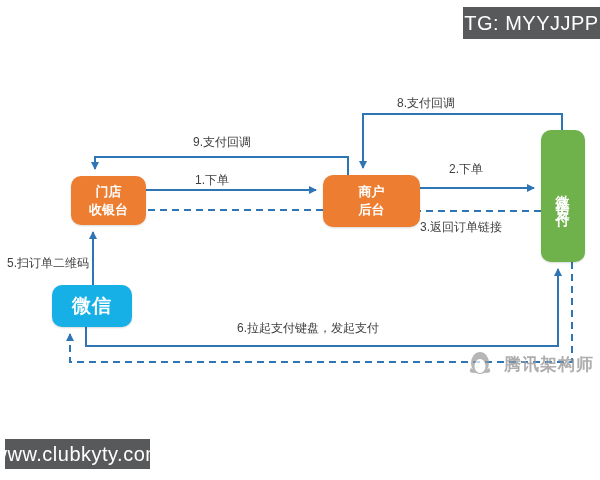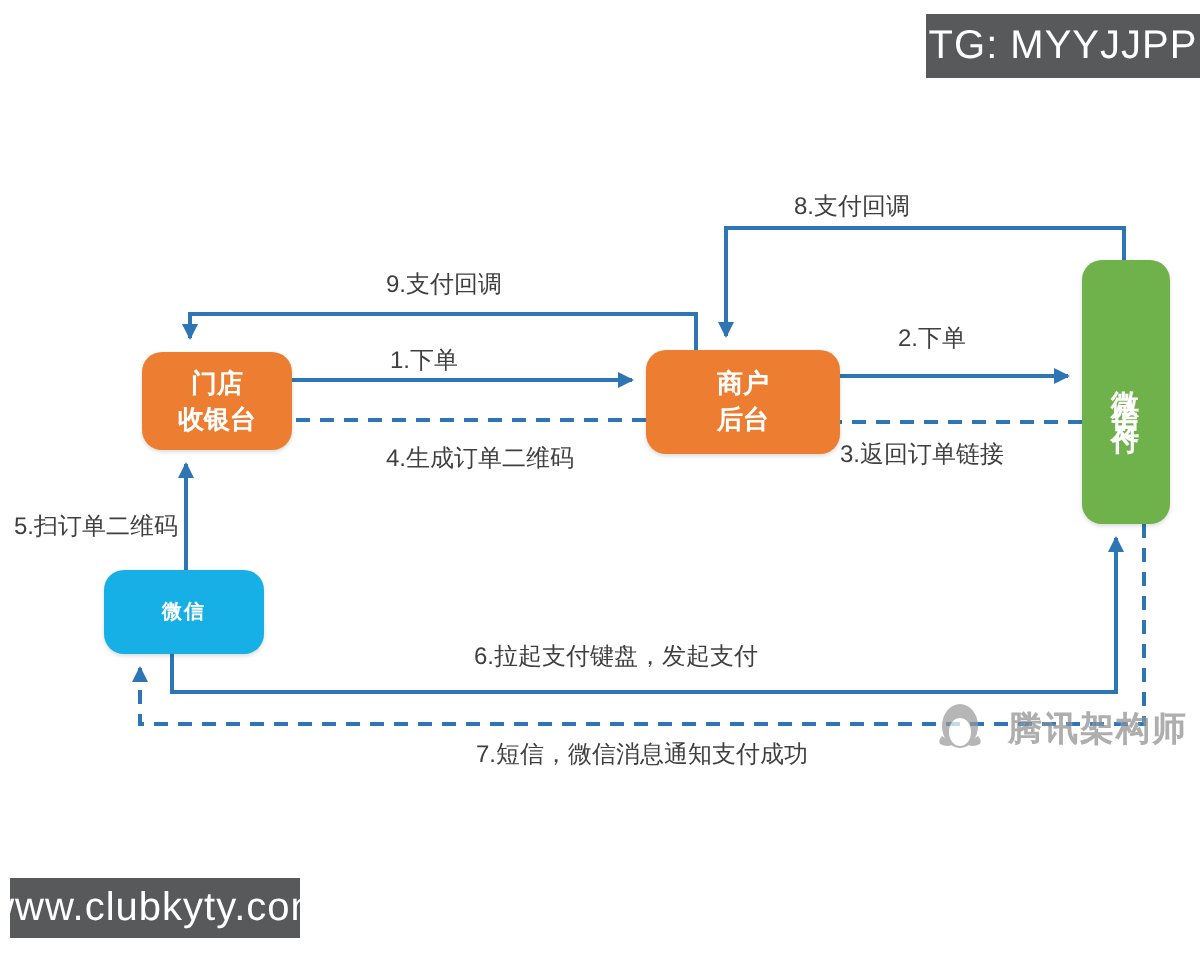--- a/index.html
+++ b/index.html
@@ -15,21 +15,21 @@
   .edge{stroke:var(--arrow);stroke-width:2;fill:none;}
   .edge.dashed{stroke-dasharray:7 5;}
   .arrowhead{fill:var(--arrow);}
   .node{
     position:absolute;display:flex;align-items:center;justify-content:center;
     color:#fff;font-weight:bold;text-align:center;border-radius:10px;
     box-shadow:0 1px 2px rgba(0,0,0,0.15);
   }
   .node.orange{background:var(--node-orange);font-size:13px;line-height:1.35;}
   .node.green{background:var(--node-green);}
-  .node.blue{background:var(--node-blue);font-size:10px;letter-spacing:1px;}
+  .node.blue{background:var(--node-blue);font-size:19px;letter-spacing:1px;}
   .vtext{
     writing-mode:vertical-lr;text-orientation:upright;
     font-size:14px;font-weight:bold;letter-spacing:6px;
   }
   .edge-label{
     position:absolute;font-size:12px;color:var(--label-text);white-space:nowrap;
   }
   .badge{
     position:absolute;background:var(--badge-bg);color:#fff;
     display:flex;align-items:center;justify-content:center;
@@ -93,24 +93,22 @@
     <span class="vtext">微信支付</span>
   </div>
 
   <div class="node blue" style="left:52px;top:285px;width:80px;height:42px;">
     <span>微信</span>
   </div>
 
   <div class="edge-label" style="left:195px;top:172px;">1.下单</div>
   <div class="edge-label" style="left:449px;top:161px;">2.下单</div>
   <div class="edge-label" style="left:420px;top:219px;">3.返回订单链接</div>
-  <div class="edge-label" style="left:193px;top:221px;">4.生成订单二维码</div>
   <div class="edge-label" style="left:7px;top:255px;">5.扫订单二维码</div>
   <div class="edge-label" style="left:237px;top:320px;">6.拉起支付键盘，发起支付</div>
-  <div class="edge-label" style="left:238px;top:369px;">7.短信，微信消息通知支付成功</div>
   <div class="edge-label" style="left:397px;top:95px;">8.支付回调</div>
   <div class="edge-label" style="left:193px;top:134px;text-align:center;">9.支付回调</div>
 
   <div class="badge" style="left:463px;top:7px;width:137px;height:32px;">
     <span>TG: MYYJJPP</span>
   </div>
 
   <div class="badge" style="left:5px;top:439px;width:145px;height:30px;">
     <span>www.clubkyty.com</span>
   </div>

